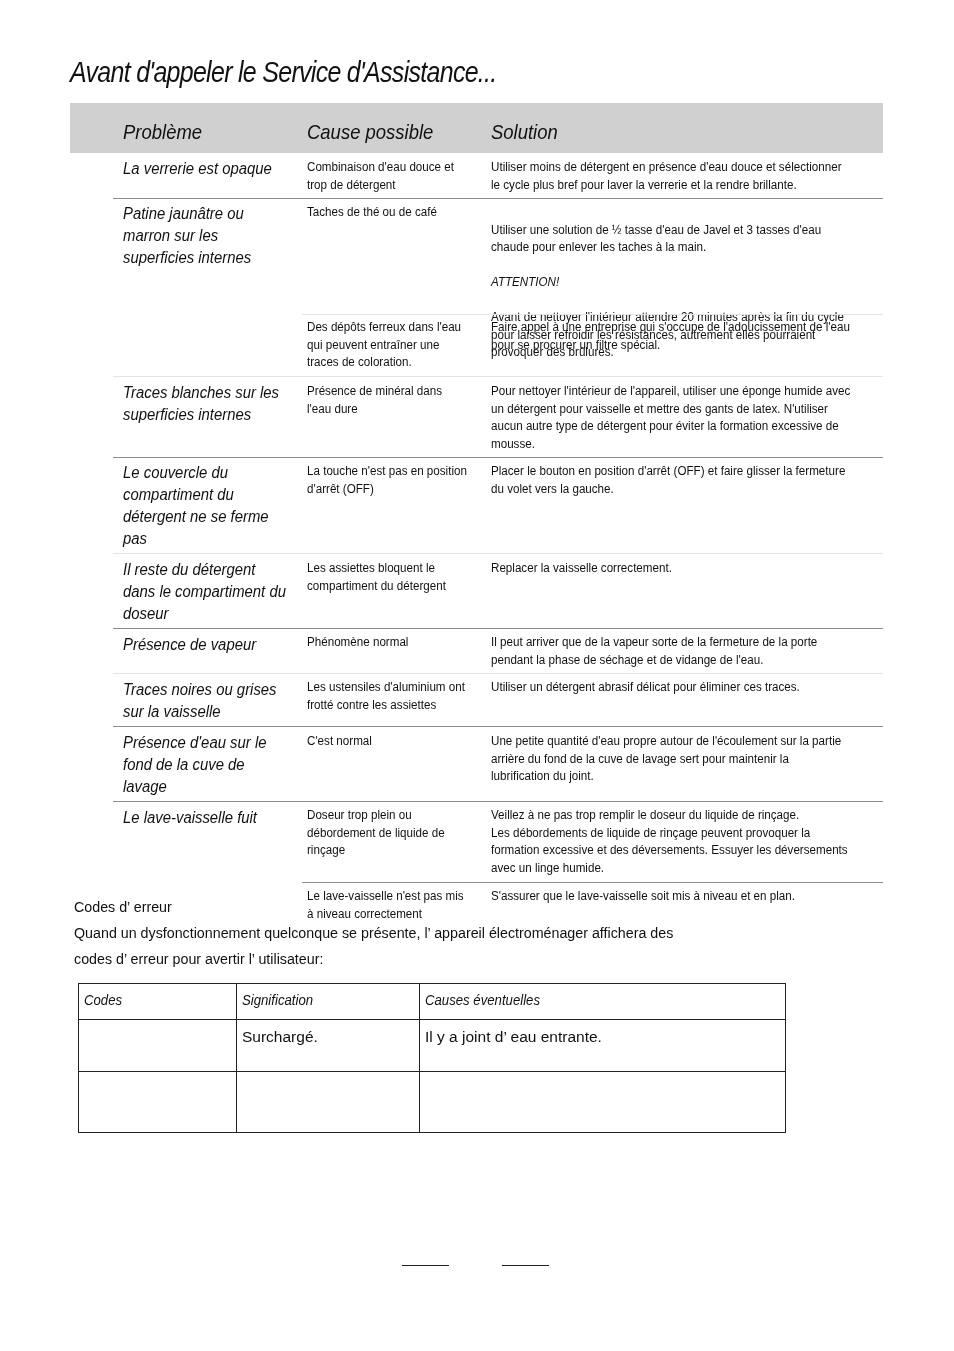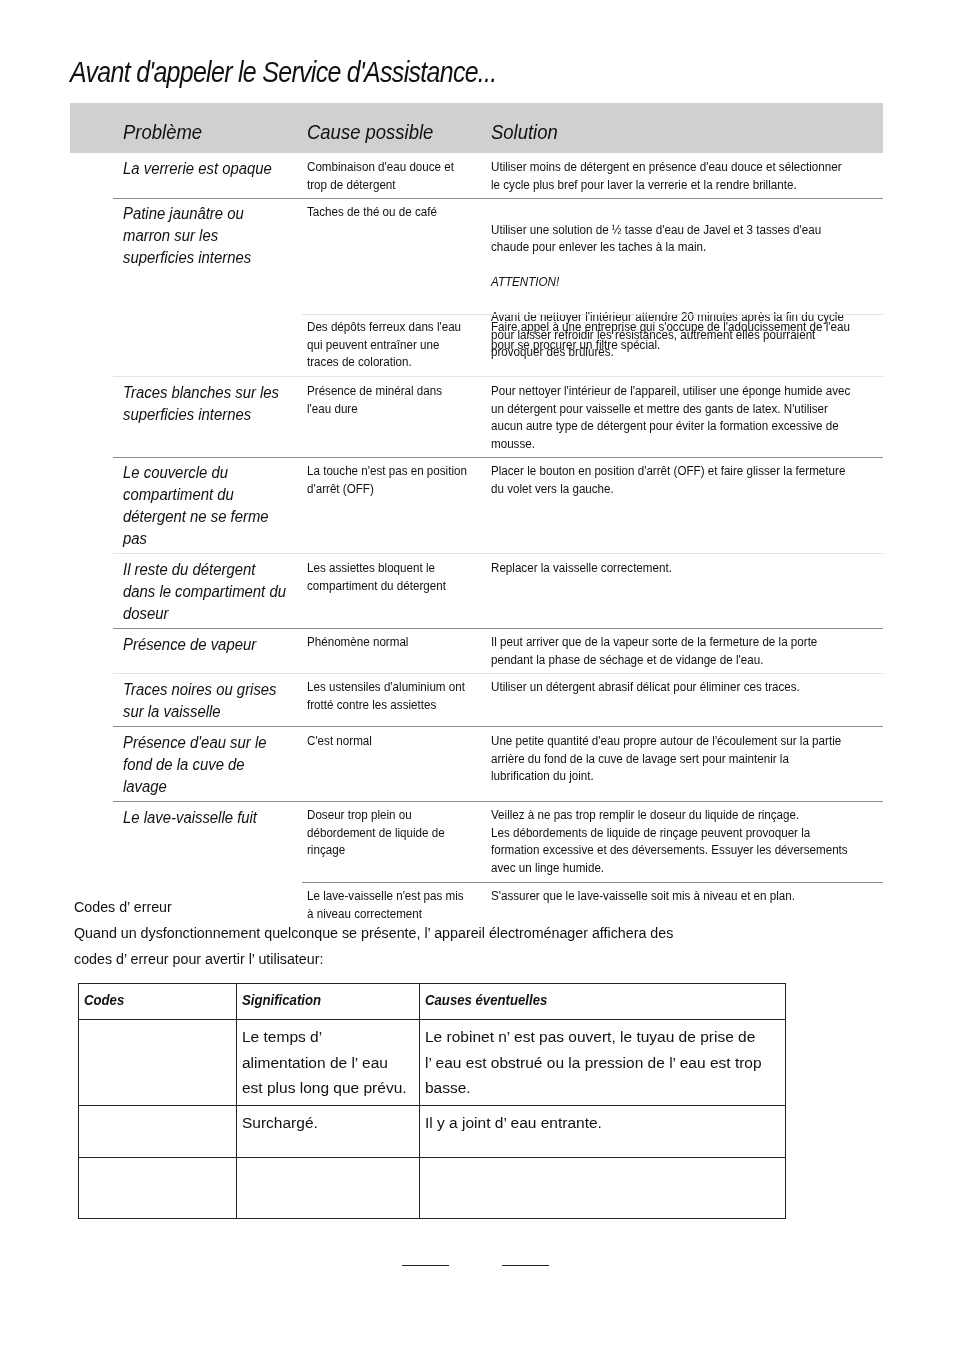--- a/index.html
+++ b/index.html
@@ -16,21 +16,21 @@
   .cause { font-size: 12.5px; line-height: 17.5px; transform: scaleX(0.93); transform-origin: left top; width: 190px; }
   .sol { font-size: 12.5px; line-height: 17.5px; transform: scaleX(0.93); transform-origin: left top; width: 420px; }
   .sep { position: absolute; height: 1px; }
   .sep.dark { background: #8a8a8a; }
   .sep.light { background: #e4e4e4; }
   .codes-heading { position: absolute; left: 74px; top: 898px; font-size: 15.5px; transform: scaleX(0.92); transform-origin: left top; white-space: nowrap; }
   .intro { position: absolute; left: 74px; font-size: 15.5px; transform: scaleX(0.92); transform-origin: left top; white-space: nowrap; }
   table.codes { position: absolute; left: 78px; top: 983px; width: 708px; border-collapse: collapse; }
   table.codes td, table.codes th { border: 1px solid #222; vertical-align: top; padding: 4px 5px; text-align: left;
         font-size: 15.5px; line-height: 25.5px; font-weight: normal; }
-  table.codes th { font-style: italic; font-weight: bold; height: 28px; padding-top: 3px; }
+  table.codes th { font-style: italic; font-weight: normal; height: 28px; padding-top: 3px; }
   table.codes th span { display: inline-block; transform: scaleX(0.85); transform-origin: left top; white-space: nowrap; }
   .c1 { width: 147px; } .c2 { width: 172px; }
   .r1 td { height: 72px; } .r2 td { height: 43px; } .r3 td { height: 52px; }
   .footer-line { position: absolute; top: 1265px; width: 47px; height: 1px; background: #222; }
 </style>
 </head>
 <body>
 
 <h1 class="page-title">Avant d'appeler le Service d'Assistance...</h1>
 
@@ -157,29 +157,20 @@
 <div class="intro" style="top:924px">Quand  un dysfonctionnement quelconque se présente, l’ appareil électroménager affichera des</div>
 <div class="intro" style="top:950px">codes d’ erreur pour avertir l’ utilisateur:</div>
 
 <table class="codes">
   <tbody>
       <tr>
     <th class="c1"><span>Codes</span></th>
     <th class="c2"><span>Signification</span></th>
     <th><span>Causes éventuelles</span></th>
   </tr>
-  <tr class="r1">
-    <td></td>
-    <td style="white-space:pre-line">Le temps d’
-alimentation de l’ eau
-est plus long que prévu.</td>
-    <td style="white-space:pre-line">Le robinet n’ est pas ouvert, le tuyau de prise de
-l’ eau est obstrué ou la pression de l’ eau est trop
-basse.</td>
-  </tr>
   <tr class="r2">
     <td></td>
     <td>Surchargé.</td>
     <td>Il y a joint d’ eau entrante.</td>
   </tr>
   <tr class="r3">
     <td></td>
     <td></td>
     <td></td>
   </tr>

